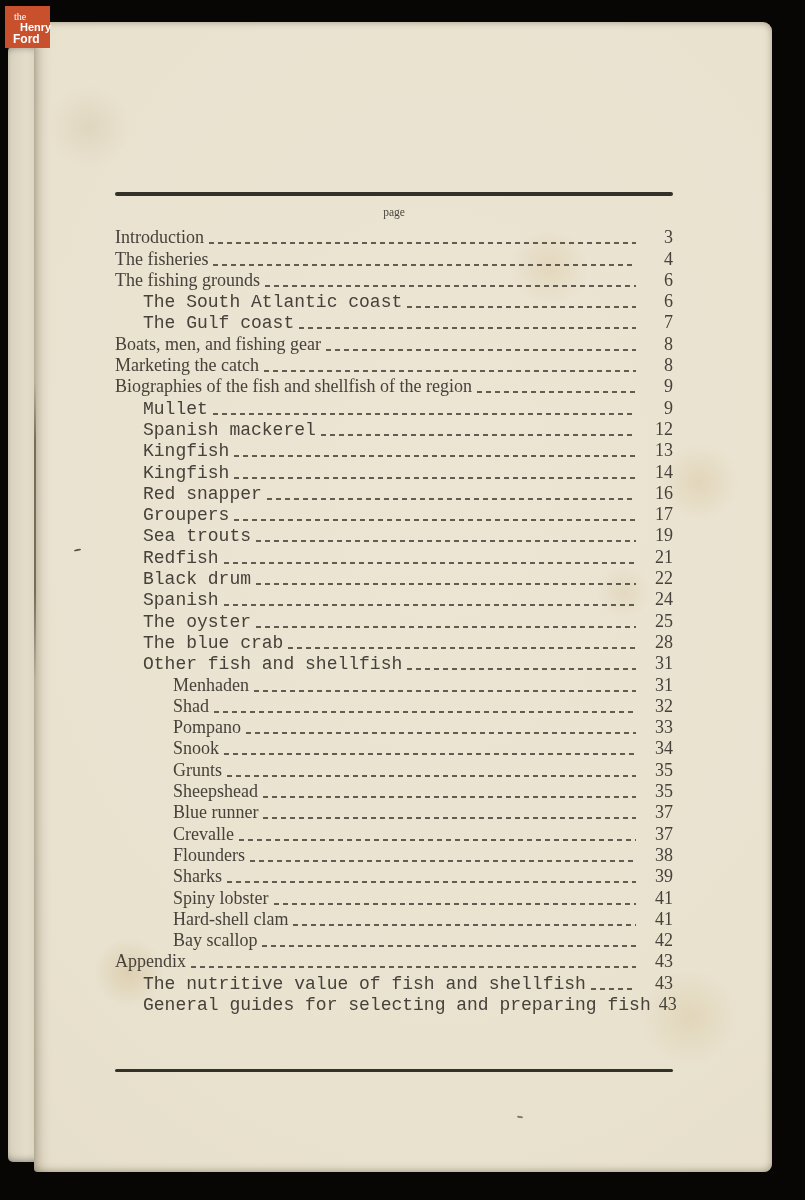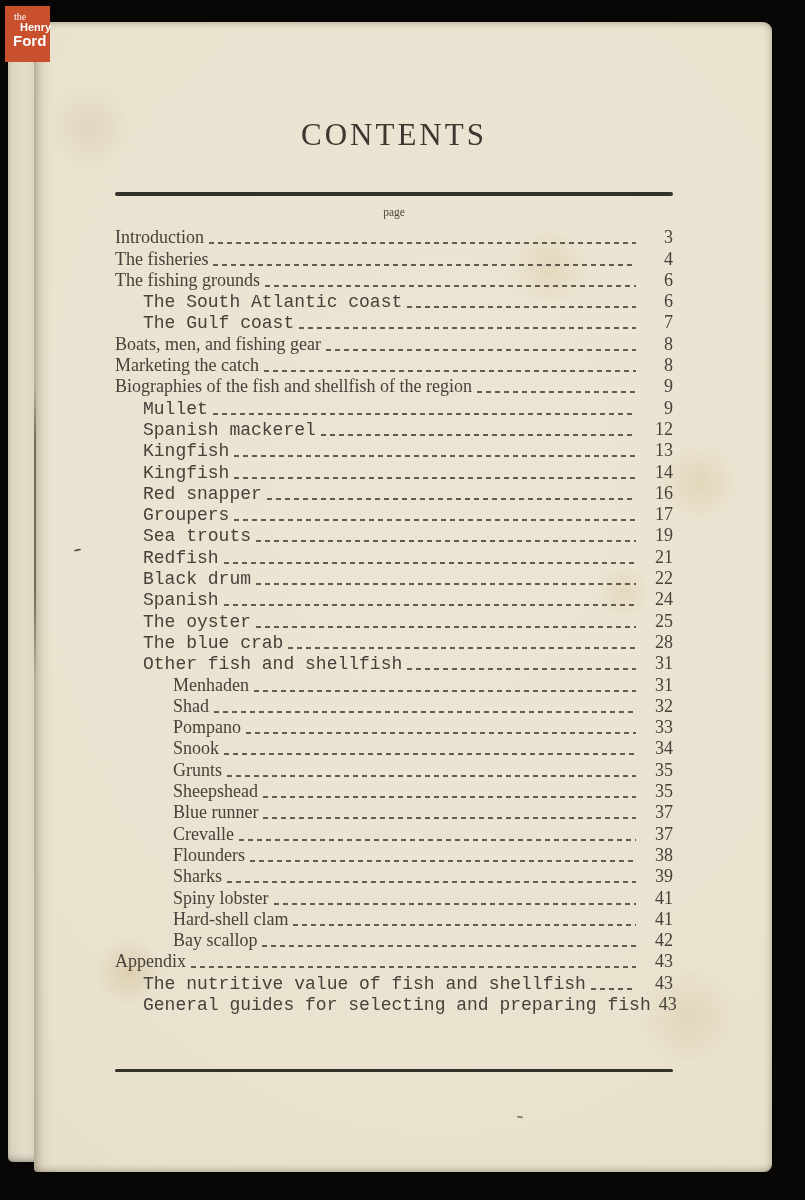--- a/index.html
+++ b/index.html
@@ -35,27 +35,27 @@
   .s2{left:625px;top:420px;width:80px;height:80px;background:radial-gradient(circle,rgba(197,166,104,.22),transparent 70%);}
   .s3{left:560px;top:545px;width:60px;height:50px;background:radial-gradient(circle,rgba(197,166,104,.18),transparent 70%);}
   .s4{left:60px;top:915px;width:70px;height:70px;background:radial-gradient(circle,rgba(190,158,96,.28),transparent 70%);}
   .s5{left:600px;top:950px;width:110px;height:90px;background:radial-gradient(circle,rgba(197,166,104,.20),transparent 70%);}
   .s6{left:15px;top:60px;width:80px;height:90px;background:radial-gradient(circle,rgba(180,160,120,.18),transparent 70%);}
   .speck{position:absolute;background:#5a5348;border-radius:40%;}
   .k1{left:40px;top:527px;width:7px;height:2px;transform:rotate(-12deg);}
   .k2{left:483px;top:1094px;width:6px;height:2px;transform:rotate(8deg);opacity:.7;}
   
   .logo{
-    position:absolute;left:5px;top:6px;width:45px;height:56px;
+    position:absolute;left:5px;top:6px;width:45px;height:42px;
     background:#c8502d;color:#fff;
     font-family:"Liberation Sans", sans-serif;line-height:1;
   }
   .logo .the{position:absolute;left:9px;top:6px;font-size:10px;font-family:"Liberation Serif",serif;}
   .logo .henry{position:absolute;left:15px;top:16px;font-size:11px;font-weight:bold;}
-  .logo .ford{position:absolute;left:8px;top:27px;font-size:15px;font-weight:bold;}
+  .logo .ford{position:absolute;left:8px;top:27px;font-size:12px;font-weight:bold;}
   
   .title{
     position:absolute;left:81px;top:95px;width:558px;margin:0;
     text-align:center;font-size:31px;font-weight:normal;
     letter-spacing:3px;color:#3c3831;
   }
   .rule{position:absolute;left:81px;width:558px;background:#34312b;border-radius:2px;}
   .rule.top{top:170px;height:4px;}
   .rule.bottom{top:1047px;height:3px;}
   .col-header{
@@ -83,21 +83,20 @@
 
   <div class="stain s1"></div>
   <div class="stain s2"></div>
   <div class="stain s3"></div>
   <div class="stain s4"></div>
   <div class="stain s5"></div>
   <div class="stain s6"></div>
   <div class="speck k1"></div>
   <div class="speck k2"></div>
 
-  <h1 class="title">CONTENTS</h1>
   <div class="rule top"></div>
   <div class="col-header">page</div>
   <div class="toc">
       <div class="row indent-0">
         <span class="label">Introduction</span>
         <span class="leader"></span>
         <span class="num">3</span>
       </div>
       <div class="row indent-0">
         <span class="label">The fisheries</span>

